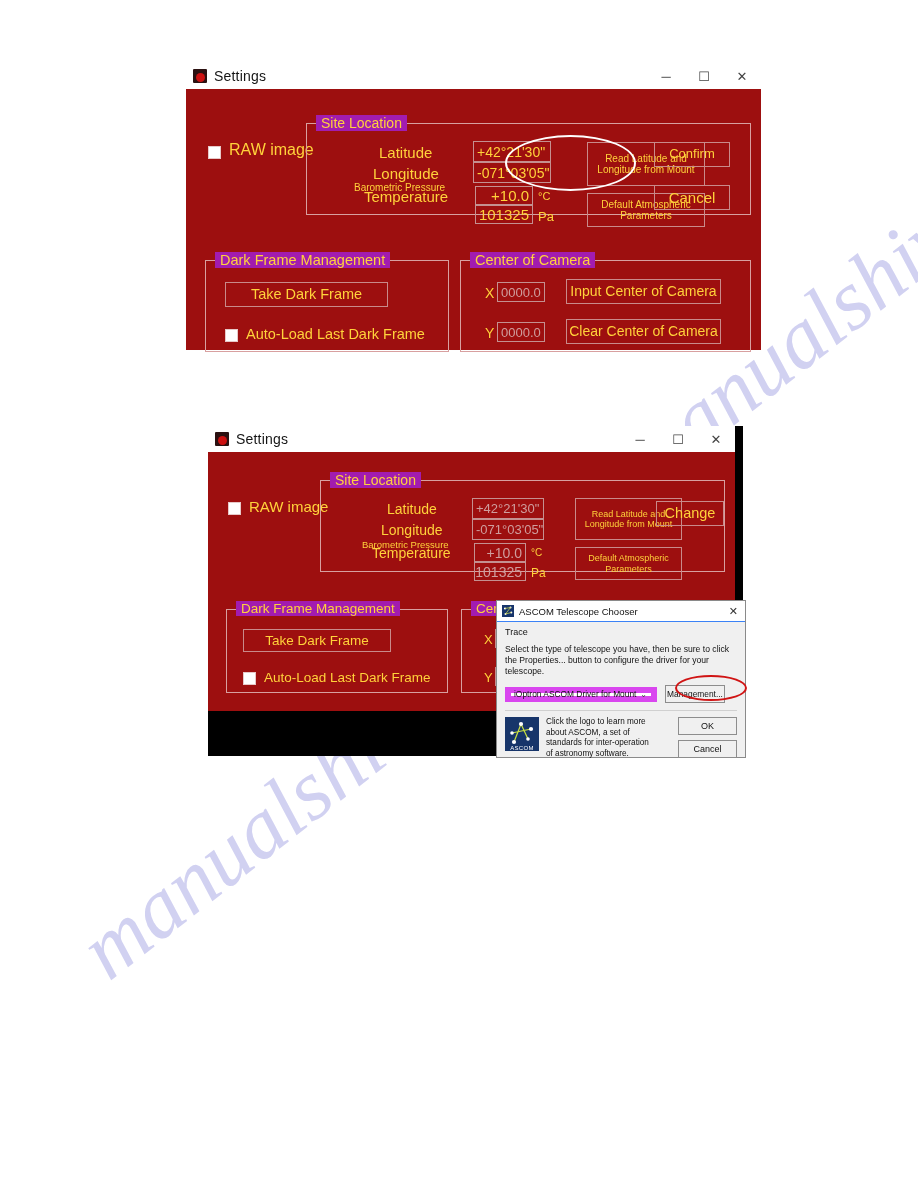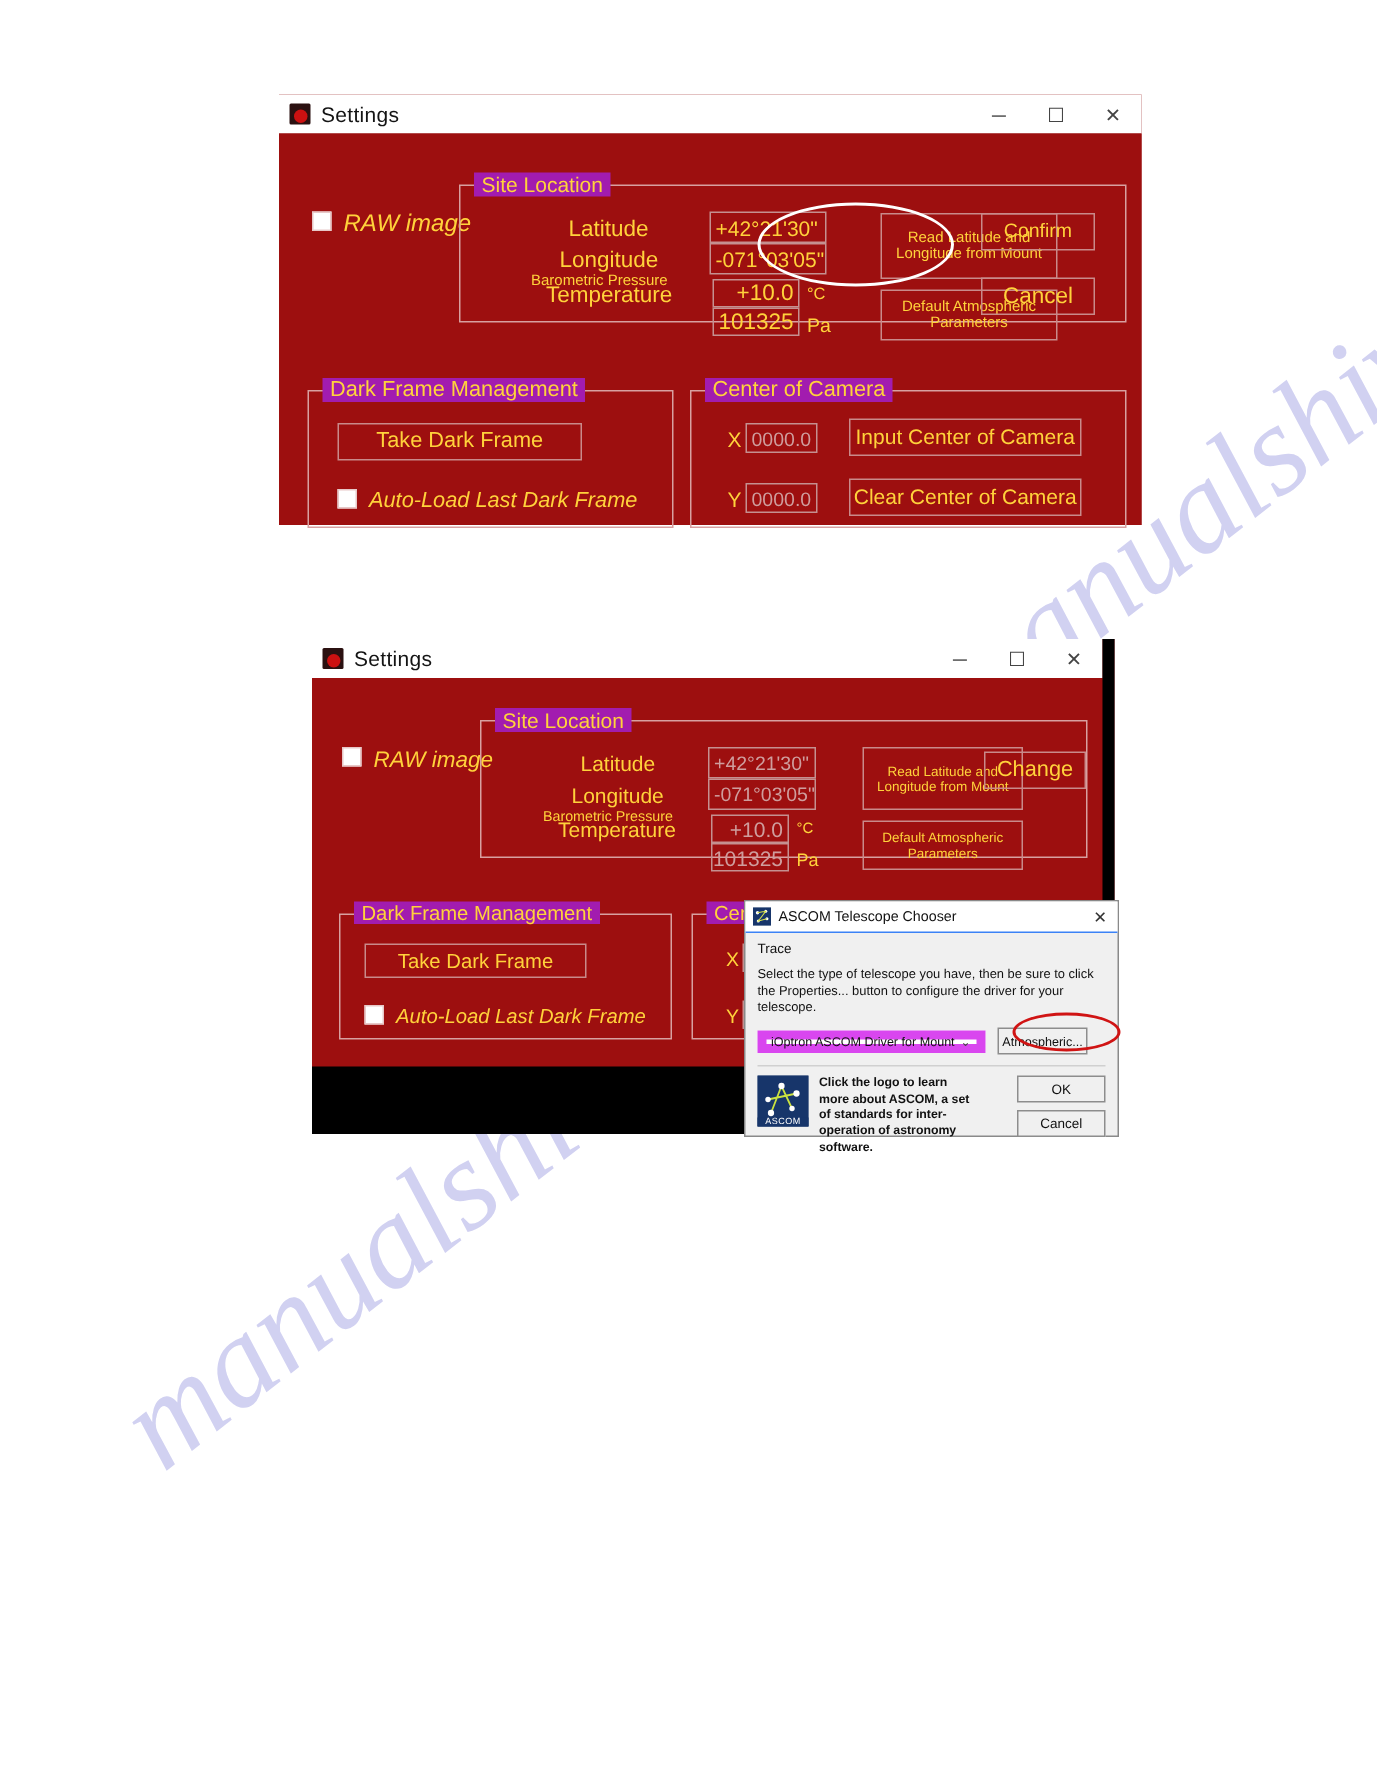--- a/index.html
+++ b/index.html
@@ -68,21 +68,21 @@
   }
   .val.dim{color:#cf9d9d;}
   .val.r{justify-content:flex-end;padding-right:3px;}
   .val.l{justify-content:flex-start;padding-left:3px;}
 
   .btn{
     position:absolute;border:1px solid #c98a8a;color:#ffd23b;
     display:flex;align-items:center;justify-content:center;text-align:center;
     box-sizing:border-box;line-height:1.15;
   }
-  .chk{position:absolute;display:flex;align-items:flex-start;font-style:italic;}
+  .chk{position:absolute;display:flex;align-items:flex-end;}
   .chk .box{
     width:11px;height:11px;background:#ffffff;border:1px solid #e7c8c8;
     display:inline-block;flex:none;
   }
   .chk .ctext{color:#ffd23b;margin-left:8px;white-space:nowrap;}
 
   .ellipse{
     position:absolute;border:2px solid #ffffff;border-radius:50%;
     pointer-events:none;
   }
@@ -132,21 +132,21 @@
   }
   #ascom .hr{height:1px;background:#d0d0d0;margin:2px 0 6px 0;}
   #ascom .bottom{display:flex;}
   #ascom .logo{
     width:34px;height:34px;background:#17356a;flex:none;position:relative;
   }
   #ascom .logo .lbltxt{
     position:absolute;bottom:0;left:0;width:34px;text-align:center;
     font-size:6px;color:#ffffff;letter-spacing:.3px;background:#17356a;
   }
-  #ascom .bt{font-size:8.2px;color:#111;line-height:1.3;margin-left:7px;width:105px;font-weight:bold;}
+  #ascom .bt{font-size:8.2px;color:#111;line-height:1.3;margin-left:7px;width:105px;}
   #ascom .btncol{margin-left:auto;display:flex;flex-direction:column;gap:5px;}
   #ascom .dbtn{
     width:57px;height:16px;background:#f0f0f0;border:1px solid #8d8d8d;
     font-size:9px;color:#111;display:flex;align-items:center;justify-content:center;
   }
 </style>
 </head>
 <body>
 
 <div class="wm">
@@ -333,21 +333,21 @@
   <div class="acontent">
     <div class="trace">Trace</div>
     <div class="desc">Select the type of telescope you have, then be sure to click the Properties... button to configure the driver for your telescope.</div>
 
     <div class="selrow">
       <div class="select">
         <span>iOptron ASCOM Driver for Mount</span>
         <span class="carat">⌄</span>
       </div>
       <div class="propbtn">
-        <span>Atmospheric...</span>
+        <span>Management...</span>
       </div>
     </div>
 
     <div class="hr"></div>
 
     <div class="bottom">
       <div class="logo">
         <svg width="34" height="34" viewBox="0 0 34 34" aria-hidden="true">
           <rect width="34" height="34" fill="#17356a"></rect>
           <path d="M9 25 L16 7 L23 22 M7 16 L26 12" stroke="#cbe23f" stroke-width="1.2" fill="none"></path>

